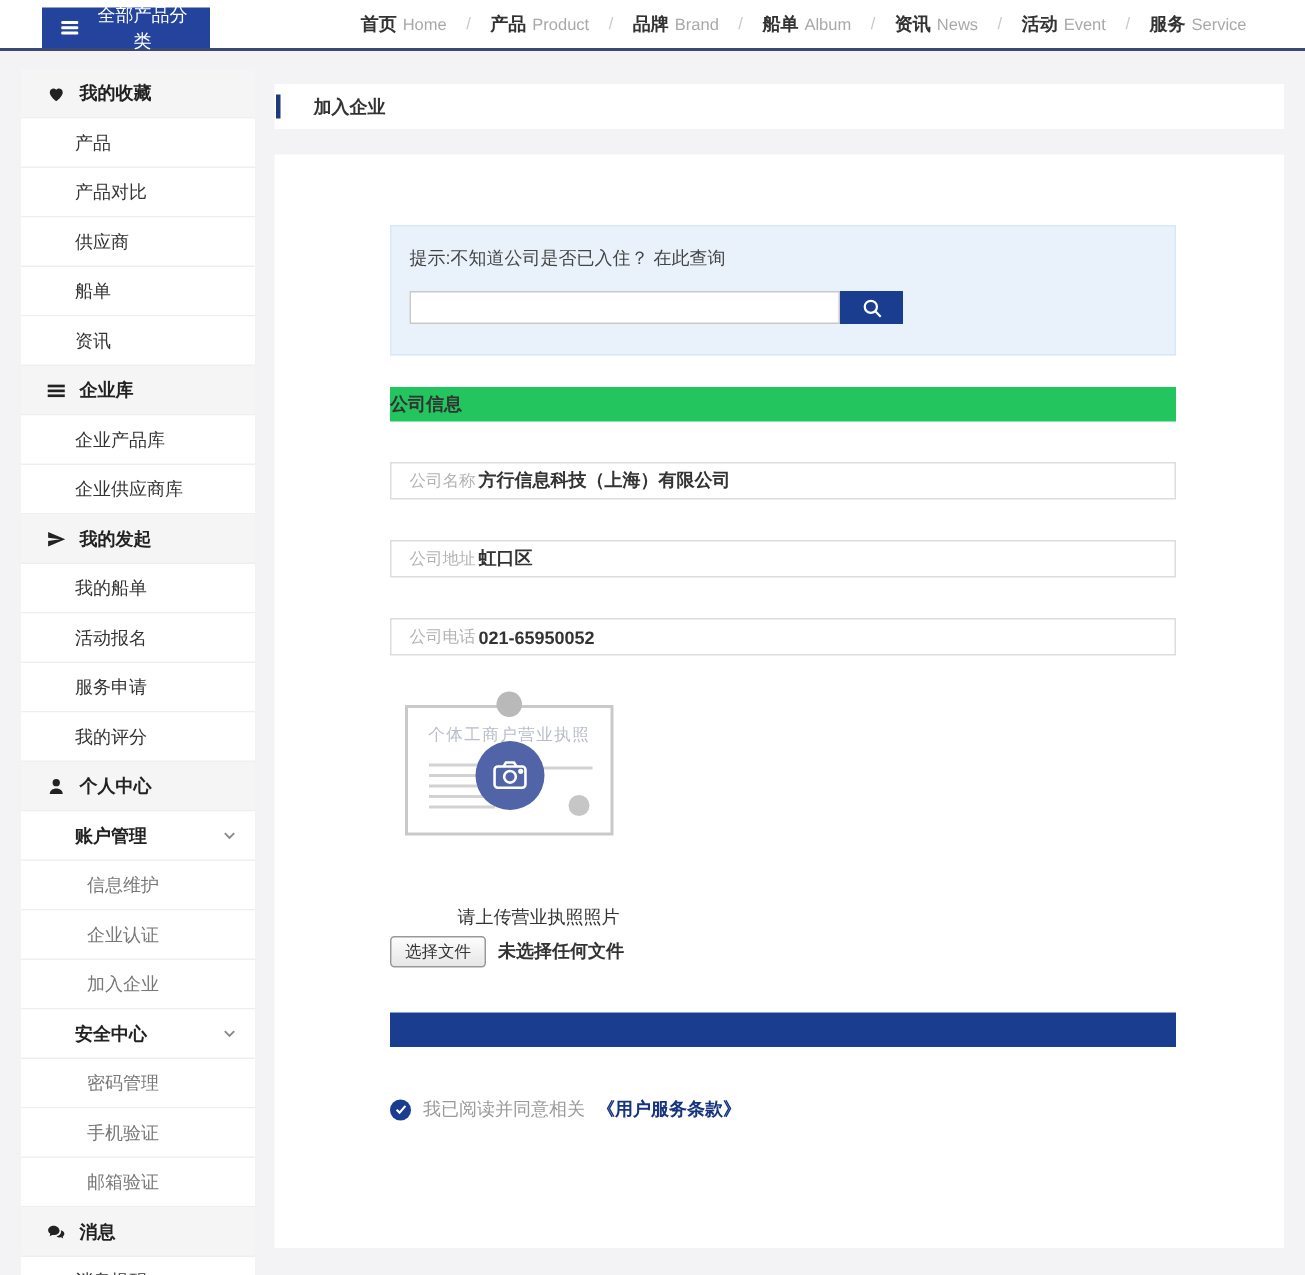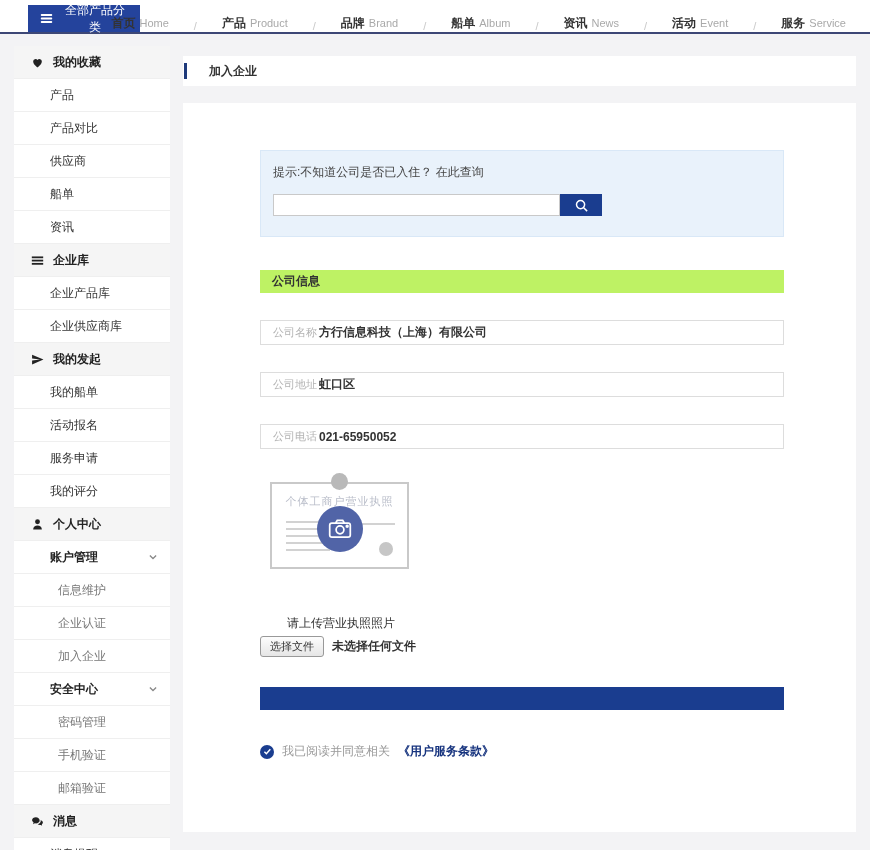--- a/index.html
+++ b/index.html
@@ -10,22 +10,22 @@
     position:relative;
     color:#333;
   }
 
   
   .topbar { position:absolute; top:0; left:0; width:870px; height:34px;
     background:#fff; border-bottom:2px solid #3d4776; z-index:10; }
   .category-btn { position:absolute; left:28px; top:5px; width:112px; height:27px;
     background:#24439c; color:#fff; border:none; display:flex; align-items:center;
     padding:0 12px; gap:9px; font-size:12px; cursor:pointer; }
-  .topnav { position:absolute; right:24px; top:0; height:32px;
-    display:flex; align-items:flex-end;gap:12px; }
+  .topnav { position:absolute; right:39px; top:0; height:32px;
+    display:flex; align-items:center; }
   .nav-item { display:flex; align-items:baseline; gap:4px; cursor:pointer; }
   .nav-zh { font-size:12px; font-weight:bold; color:#333; }
   .nav-en { font-size:11px; color:#a9a9a9; }
   .nav-slash { color:#c9c9c9; font-size:11px; margin:0 13px; }
 
   
   .sidebar { position:absolute; left:14px; top:46px; width:156px; background:#fff; z-index:5; }
   .side-row { height:33px; display:flex; align-items:center; font-size:12px;
     border-bottom:1px solid #efefef; background:#fff; cursor:pointer; }
   .side-row.header { background:#f5f5f5; font-weight:bold; padding-left:17px; gap:9px; color:#222; }
@@ -47,22 +47,22 @@
   .content { margin-left:77px; width:524px; }
 
   .hint-box { height:87px; background:#e9f2fb; border:1px solid #d9e8f7; padding:13px 12px 0; }
   .hint-text { font-size:12px; color:#444; }
   .search-row { margin-top:13px; display:flex; }
   .search-input { width:287px; height:22px; border:1px solid #c9c9c9; background:#fff;
     font-size:12px; padding:0 6px; outline:none; }
   .search-btn { width:42px; height:22px; background:#1a3d8f; border:none;
     display:flex; align-items:center; justify-content:center; cursor:pointer; }
 
-  .section-header { margin-top:33px; height:23px; background:#bef264;
-    display:flex; align-items:center; padding-left:12px;
+  .section-header { margin-top:21px; height:23px; background:#22c55e;
+    display:flex; align-items:center; 
     font-size:12px; font-weight:bold; color:#333; }
 
   .field { margin-top:27px; height:25px; border:1px solid #ddd; background:#fff;
     display:flex; align-items:center; }
   .field-label { margin-left:12px; width:46px; flex:0 0 46px; font-size:11px; color:#b3b3b3; }
   .field-value { font-size:12px; font-weight:bold; color:#333; }
 
   
   .license { position:relative; margin-top:24px; margin-left:10px; width:150px; height:106px; }
   .pin { position:absolute; top:0; left:61px; width:17px; height:17px;
@@ -73,21 +73,21 @@
     color:#b9bdc9; letter-spacing:1px; white-space:nowrap; }
   .hline { position:absolute; height:2px; background:#d2d2d2; }
   .lines-left .hline { left:14px; width:44px; }
   .line-right { position:absolute; right:12px; top:39px; width:36px; height:2px; background:#d2d2d2; }
   .dot-right { position:absolute; right:14px; bottom:11px; width:14px; height:14px;
     border-radius:50%; background:#c6c6c6; }
   .blue-circle { position:absolute; left:50%; top:54%; transform:translate(-50%,-50%);
     width:46px; height:46px; border-radius:50%; background:#5164a7;
     display:flex; align-items:center; justify-content:center; z-index:3; }
 
-  .upload-instruction { margin-top:36px; margin-left:27px; font-size:12px; color:#333; }
+  .upload-instruction { margin-top:36px; margin-left:45px; font-size:12px; color:#333; }
   .file-row { margin-top:4px; display:flex; align-items:center; gap:8px; }
   .choose-file-btn { font-size:11px; color:#333; padding:2px 9px; border:1px solid #999;
     border-radius:3px; background:linear-gradient(#fdfdfd,#e6e6e6); cursor:pointer; }
   .no-file { font-size:12px; font-weight:bold; color:#333; }
 
   
   .submit-wrap { position:relative; margin-top:30px; height:23px; }
   .submit-bar { position:absolute; inset:0; width:524px; height:23px;
     background:#1a3d8f; border:none; cursor:pointer; }
   .lens { position:absolute; left:219px; top:-37px; width:96px; height:96px;

